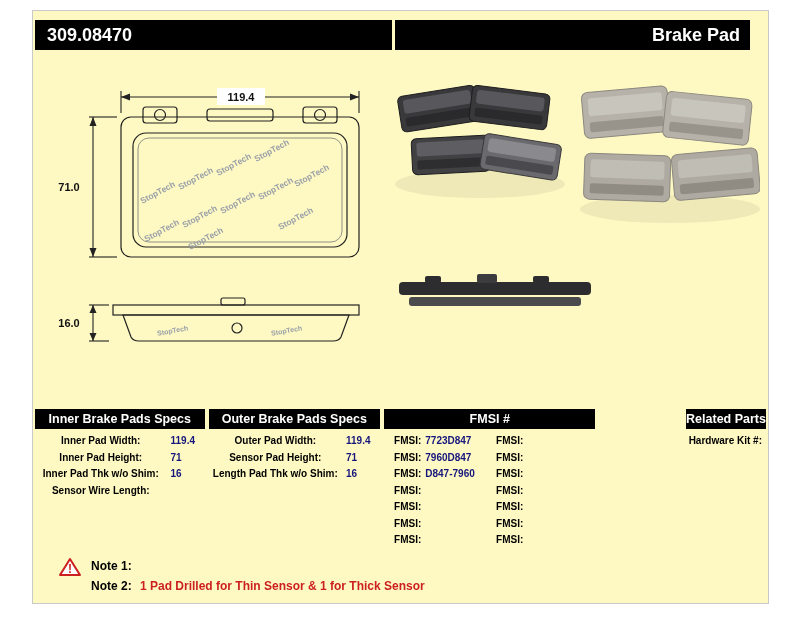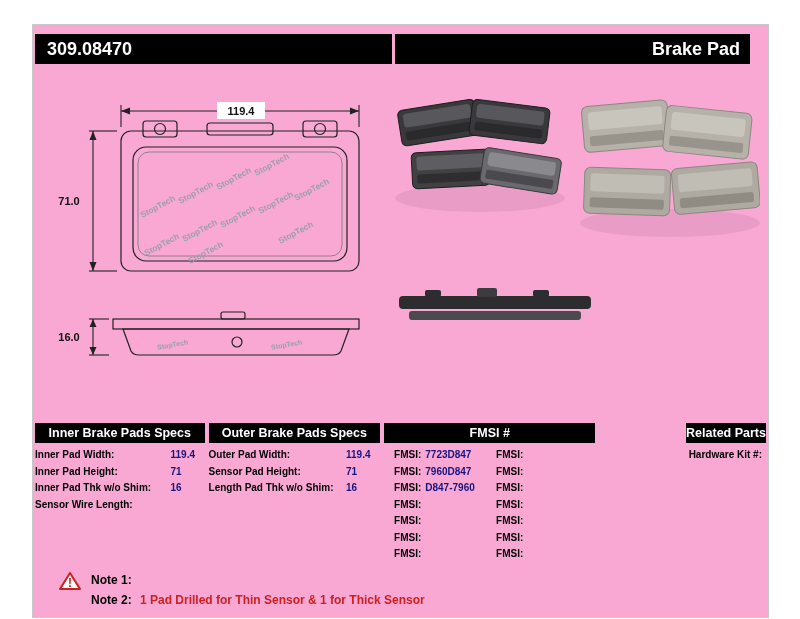--- a/index.html
+++ b/index.html
@@ -1,19 +1,19 @@
 <!DOCTYPE html>
 <html><head>
 <meta charset="utf-8">
 <style>
   * { margin:0; padding:0; box-sizing:border-box; }
   html,body { width:800px; height:619px; background:#ffffff;
               font-family:"Liberation Sans", sans-serif; position:relative; overflow:hidden; }
-  .frame { position:absolute; left:32px; top:24px; width:737px; height:594px;
-           border:1px solid #c9c9c9; background:#f9a8d4; }
+  .frame { position:absolute; left:32px; top:10px; width:737px; height:594px;
+           border:1px solid #c9c9c9; background:#fef9c3; }
   
   .header { position:absolute; left:2px; top:9px; right:18px; height:30px; display:flex; gap:3px; }
   .hseg { background:#000; color:#fff; font-weight:bold; font-size:18px;
           display:flex; align-items:center; flex:1; }
   .hleft  { padding-left:12px; }
   .hright { justify-content:flex-end; padding-right:10px; }
   
   .drawing { position:absolute; left:18px; top:72px; width:330px; height:295px; }
   .photos  { position:absolute; left:352px; top:68px; width:375px; height:245px; }
   .dimtext { font-size:11px; font-weight:bold; fill:#111; }
@@ -21,21 +21,21 @@
   .wm2 { font-size:7px; font-weight:bold; fill:#9aa0a8; }
   
   .tables { position:absolute; left:2px; top:398px; width:731px; display:flex; gap:4px; }
   .col { display:flex; flex-direction:column; }
   .col-inner { width:170px; } .col-outer { width:172px; }
   .col-fmsi { width:212px; } .col-related { width:167px;align-items:flex-end; }
   .thead { background:#000; color:#fff; font-weight:bold; font-size:12.5px;
            text-align:center; height:20px; line-height:20px; margin-bottom:4px; }
   .trow { display:flex; font-size:10px; font-weight:bold; line-height:16.5px; white-space:nowrap; }
   .tlabel { color:#000; } .tvalue { color:#15157d; }
-  .col-inner .tlabel, .col-outer .tlabel { flex:1; text-align:left; }
+  .col-inner .tlabel, .col-outer .tlabel { flex:1; text-align:center; }
   .col-inner .tvalue, .col-outer .tvalue { width:38px; text-align:left; padding-left:4px; }
   .fcell { display:flex; } .fleft { width:112px; padding-left:10px; } .fright { flex:1; }
   .trow.fmsi .tlabel { margin-right:4px; }
   .col-related .trow { padding-left:8px; }
   .col-related .tlabel { margin-right:4px; }
   
   .notes { position:absolute; left:0; top:545px; width:100%; height:46px; }
   .warn { position:absolute; left:26px; top:1px; width:22px; height:20px; }
   .note-label { position:absolute; font-size:12px; font-weight:bold; color:#000; }
   .note-red { position:absolute; font-size:12px; font-weight:bold; color:#cc1f1f;margin-top:20px; }

